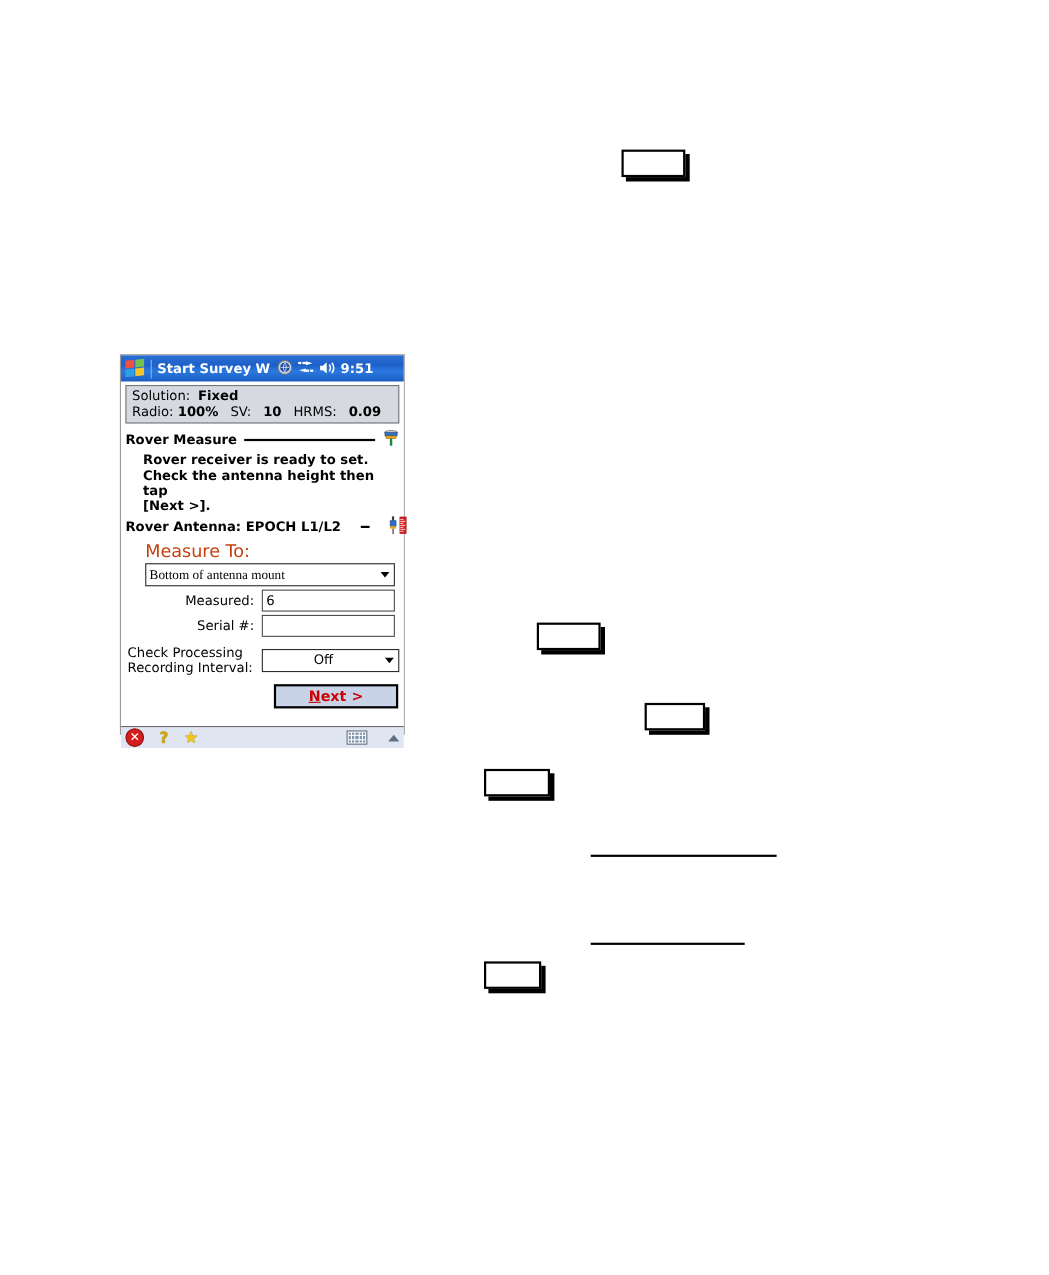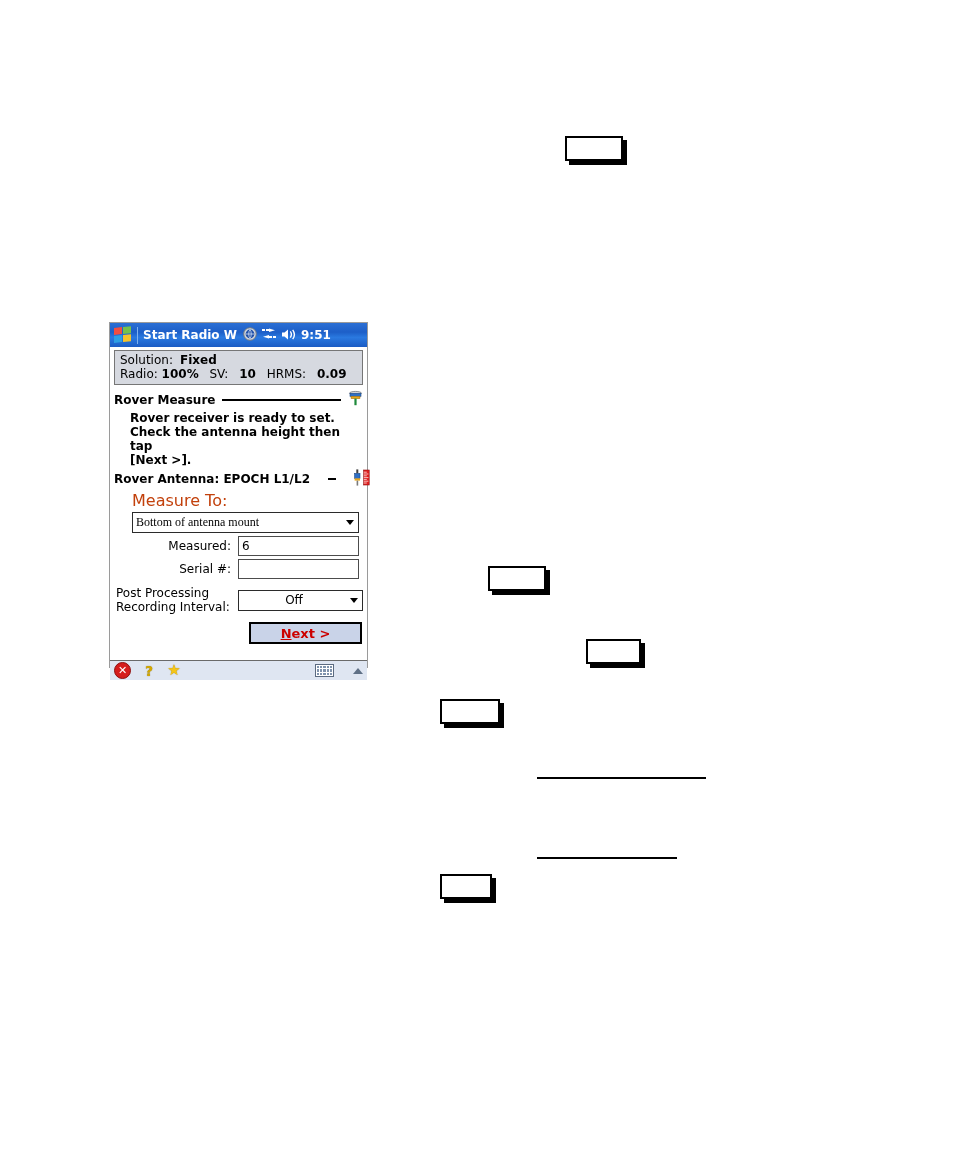--- a/index.html
+++ b/index.html
@@ -296,21 +296,21 @@
 <div id="pda">
 
   <div class="titlebar">
     <div class="win-flag">
       <i></i>
         <i></i>
         <i></i>
         <i></i>
     </div>
     <div class="tb-sep"></div>
-    <div class="tb-title">Start Radio W</div>
+    <div class="tb-title">Start Survey W</div>
     <div class="tb-icons">
       <span aria-hidden="true">
         <svg width="14" height="14" viewBox="0 0 14 14">
           <circle cx="7" cy="7" r="6.3" fill="#cfd6de" stroke="#6b7683" stroke-width="1"></circle>
           <circle cx="7" cy="7" r="4.4" fill="#1f4fa8"></circle>
           <path d="M2.9 7h8.2M7 2.7c1.7 1.6 1.7 7 0 8.6M7 2.7C5.3 4.3 5.3 9.7 7 11.3" stroke="#cfe0f5" stroke-width="0.8" fill="none"></path>
         </svg>
       </span>
       <span aria-hidden="true">
         <svg width="14" height="13" viewBox="0 0 14 13">
@@ -407,21 +407,21 @@
       </div>
 
       <div class="row">
         <div class="rlabel">Serial #:</div>
         <div class="txtbox"></div>
       </div>
     </div>
 
     <div class="pp-row">
       <div class="pp-label">
-        <div>Post Processing</div>
+        <div>Check Processing</div>
         <div>Recording Interval:</div>
       </div>
       <div class="combo pp-combo">
         <span class="cval">Off</span>
         <span class="carrow">
             <span class="arrow-dn"></span>
           </span>
       </div>
     </div>
 

